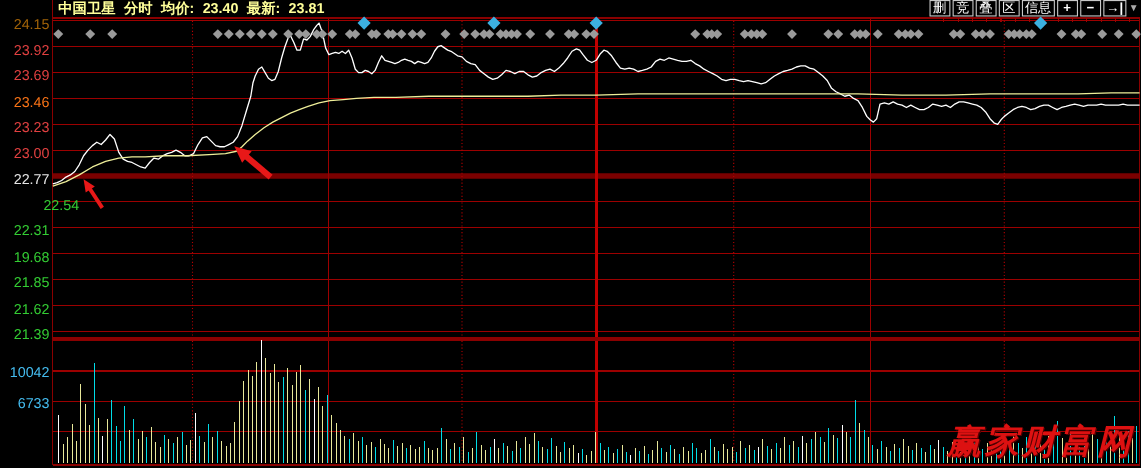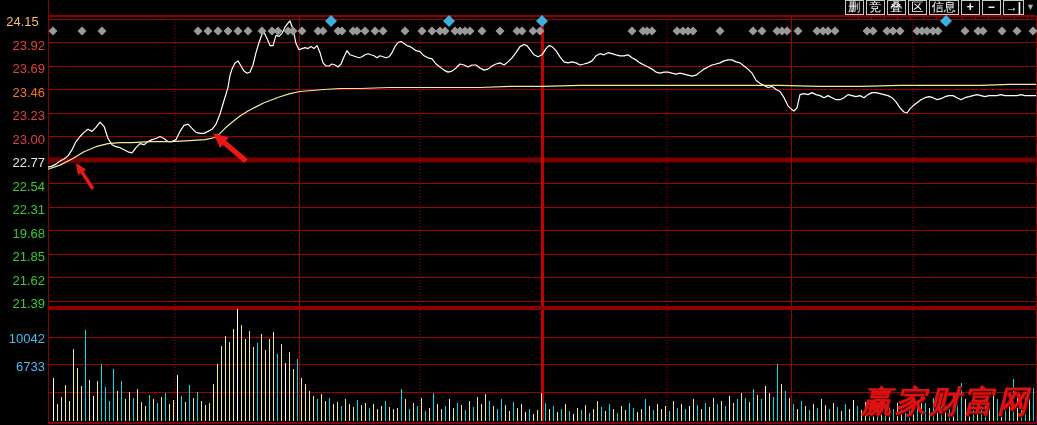--- a/index.html
+++ b/index.html
@@ -19,20 +19,28 @@
   .watermark{position:absolute;right:6px;bottom:2px;font-family:"Liberation Serif","DejaVu Serif",serif;
              font-style:italic;font-weight:bold;font-size:31px;color:#dd1111;letter-spacing:3px;
              z-index:7;text-shadow:1px 1px 0 #550000;}
   svg{position:absolute;left:0;top:0;}
 </style>
 </head>
 <body>
 
 <div id="app">
 
+  <div class="titlebar">
+    <span>中国卫星</span>
+    <span>分时</span>
+    <span>均价:</span>
+    <span>23.40</span>
+    <span>最新:</span>
+    <span>23.81</span>
+  </div>
 
   <div class="toolbar">
     <button class="tbtn">删</button>
     <button class="tbtn">竞</button>
     <button class="tbtn">叠</button>
     <button class="tbtn">区</button>
     <button class="tbtn">信息</button>
     <button class="tbtn sym">+</button>
     <button class="tbtn sym">−</button>
     <button class="tbtn sym">→|</button>
@@ -408,28 +416,28 @@
       <path d="M449 15L455 21L449 27L443 21Z" fill="#3cb0e0"></path>
       <path d="M542 15L548 21L542 27L536 21Z" fill="#3cb0e0"></path>
       <path d="M946 15L952 21L946 27L940 21Z" fill="#3cb0e0"></path>
       <line x1="93" y1="189" x2="81.11678154388827" y2="170.82566589065266" stroke="#e81818" stroke-width="3.5"></line>
       <path d="M76 163L86.2 169.5L77.9 174.9Z" fill="#e81818"></path>
       <line x1="246" y1="161" x2="222.7219914760031" y2="141.24896246448748" stroke="#e81818" stroke-width="5.5"></line>
       <path d="M213 133L228.8 137.6L220.1 147.9Z" fill="#e81818"></path>
     </svg>
 
   <div id="labels">
-      <div class="axis-label" style="top: 15px; color: #fdba74; text-align: center;">24.15</div>
+      <div class="axis-label" style="top: 15px; color: #a16207;">24.15</div>
       <div class="axis-label" style="top: 38.5px; color: rgb(225, 64, 64);">23.92</div>
       <div class="axis-label" style="top: 62px; color: rgb(225, 64, 64);">23.69</div>
       <div class="axis-label" style="top: 85.5px; color: #f97316;">23.46</div>
       <div class="axis-label" style="top: 109px; color: rgb(225, 64, 64);">23.23</div>
       <div class="axis-label" style="top: 132.5px; color: rgb(225, 64, 64);">23.00</div>
       <div class="axis-label" style="top: 156px; color: #e5e5e5;">22.77</div>
-      <div class="axis-label" style="top: 179.5px; color: rgb(51, 204, 51);">22.54</div>
+      <div class="axis-label" style="top: 179.5px; color: rgb(51, 204, 51); padding-left: 27px;">22.54</div>
       <div class="axis-label" style="top: 203px; color: rgb(51, 204, 51);">22.31</div>
       <div class="axis-label" style="top: 226.5px; color: rgb(51, 204, 51);">19.68</div>
       <div class="axis-label" style="top: 250px; color: rgb(51, 204, 51);">21.85</div>
       <div class="axis-label" style="top: 273.5px; color: rgb(51, 204, 51);">21.62</div>
       <div class="axis-label" style="top: 297px; color: rgb(51, 204, 51);">21.39</div>
       <div class="axis-label" style="top: 332.317px; color: rgb(68, 187, 238);">10042</div>
       <div class="axis-label" style="top: 359.892px; color: rgb(68, 187, 238);">6733</div>
       <div class="axis-label" style="top: 387.475px; color: rgb(68, 187, 238); margin-top: 40px;">3423</div>
     </div>
 

